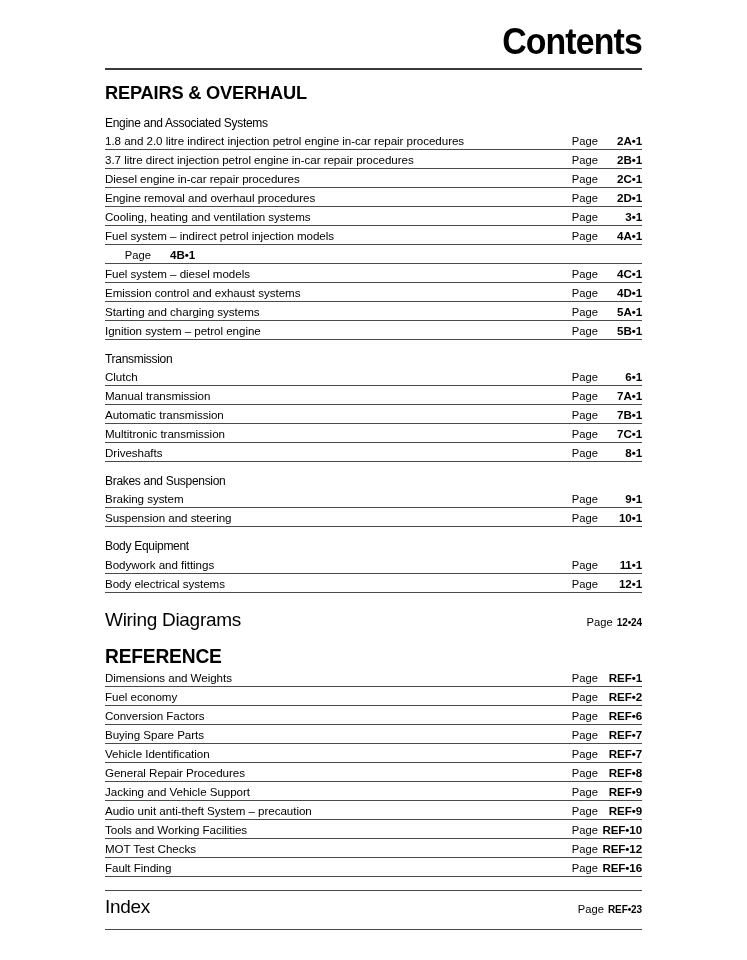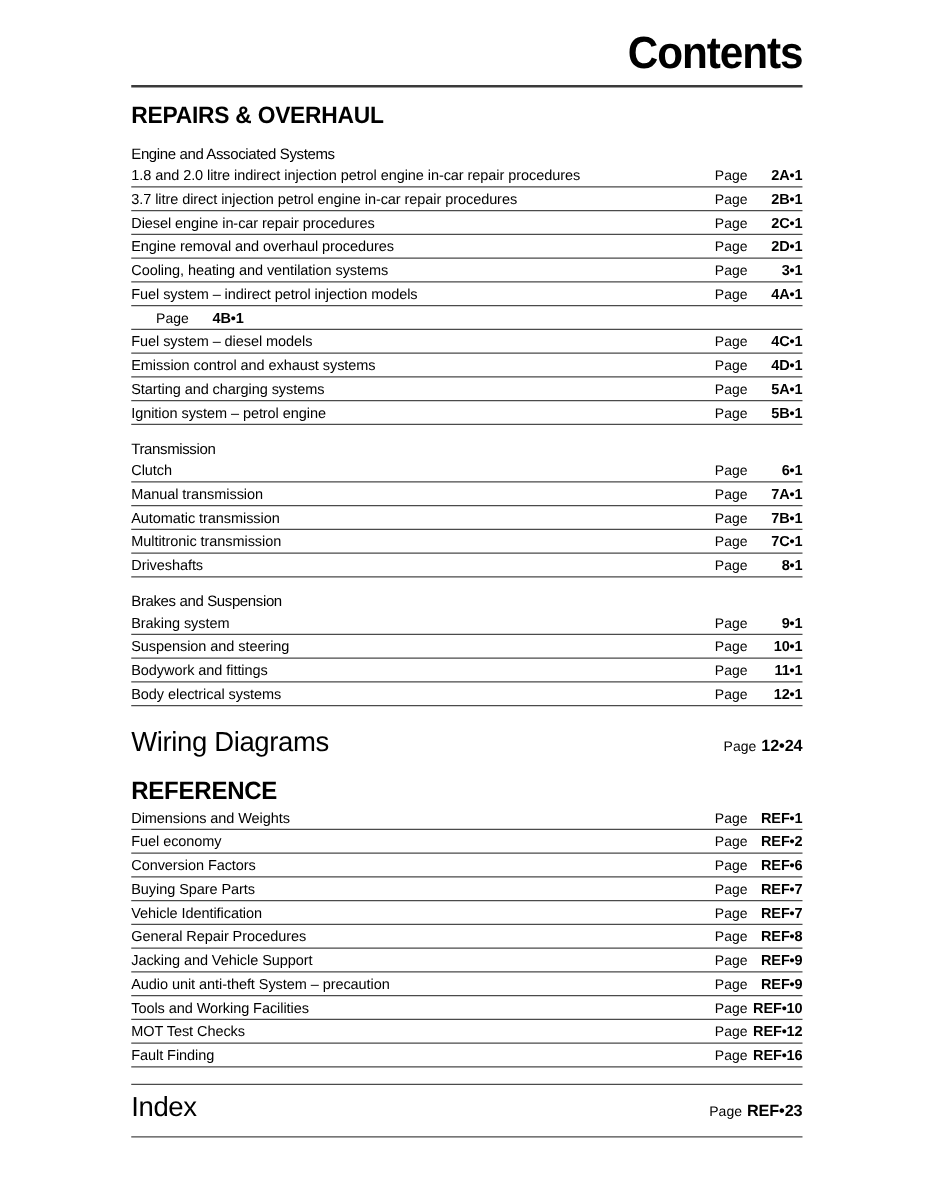--- a/index.html
+++ b/index.html
@@ -95,33 +95,33 @@
     flex: 0 0 auto;
     letter-spacing: -0.1px;
   }
 
   
   .standalone {
     display: flex;
     align-items: baseline;
   }
   .standalone .sa-title {
-    font-size: 22px;
+    font-size: 19px;
     letter-spacing: -0.3px;
     flex: 1 1 auto;
     line-height: 1.25;
   }
   .standalone .sa-pagelabel {
     font-size: 11.2px;
     text-align: right;
     flex: 0 0 auto;
     padding-right: 4px;
   }
   .standalone .sa-pagenum {
-    font-size: 13px;
+    font-size: 10px;
     font-weight: bold;
     text-align: right;
     flex: 0 0 auto;
     letter-spacing: -0.1px;
   }
 
   .wiring-block { margin-top: 15px; }
 
   .index-block { margin-top: 13px; }
   .rule-heavy {
@@ -229,20 +229,21 @@
       <div class="row">
         <div class="row-title">Braking system</div>
         <div class="row-pagelabel">Page</div>
         <div class="row-pagenum">9•1</div>
       </div>
       <div class="row">
         <div class="row-title">Suspension and steering</div>
         <div class="row-pagelabel">Page</div>
         <div class="row-pagenum">10•1</div>
       </div>
+      <div class="section-heading">Body Equipment</div>
       <div class="row">
         <div class="row-title">Bodywork and fittings</div>
         <div class="row-pagelabel">Page</div>
         <div class="row-pagenum">11•1</div>
       </div>
       <div class="row">
         <div class="row-title">Body electrical systems</div>
         <div class="row-pagelabel">Page</div>
         <div class="row-pagenum">12•1</div>
       </div>

